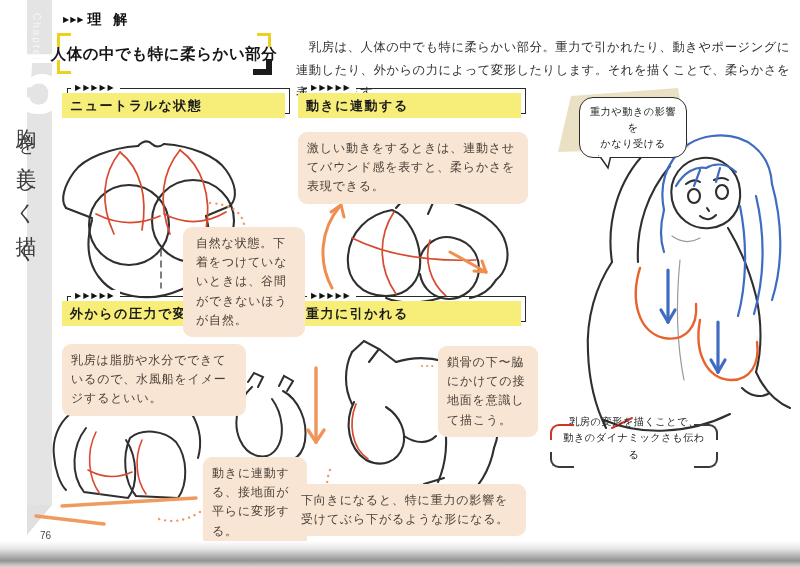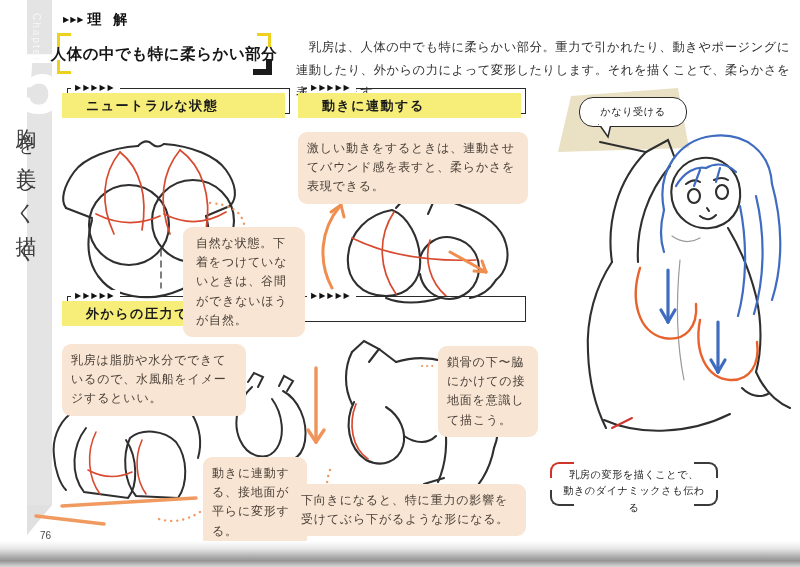--- a/index.html
+++ b/index.html
@@ -26,21 +26,21 @@
   .c-tl{left:-13px;top:-7px;border-left:3.5px solid #eed01f;border-top:3.5px solid #eed01f;}
   .c-tr{right:-13px;top:-7px;border-right:3.5px solid #eed01f;border-top:3.5px solid #eed01f;}
   .c-bl{left:-13px;bottom:-6px;border-left:3.5px solid #eed01f;border-bottom:3.5px solid #eed01f;}
   .c-br{right:-14px;bottom:-7px;width:13px;height:10px;border-right:6px solid #1b1b1b;border-bottom:6px solid #1b1b1b;}
   .intro{position:absolute;left:296px;top:36px;width:494px;z-index:4;
          font-size:12.3px;line-height:1.85;letter-spacing:0.4px;color:#303030;text-align:justify;}
   
   .sec-hdr{position:absolute;width:228px;height:30px;z-index:4;}
   .sh-outline{position:absolute;left:5px;top:0;right:0;bottom:4px;border:1.3px solid #2a2a2a;}
   .sh-fill{position:absolute;left:0;top:5px;right:5px;bottom:0;background:#f7ee79;
-           display:flex;align-items:center;padding-left:24px;
+           display:flex;align-items:center;padding-left:8px;
            font-size:13px;font-weight:bold;letter-spacing:1.5px;color:#1b1b1b;font-family:Liberation Serif, serif;}
   .sh-arrows{position:absolute;left:9px;top:-6px;font-size:8px;letter-spacing:2px;color:#111;
              background:#fff;padding:0 4px;line-height:11px;}
   .hdr-neutral{left:62px;top:88px;}
   .hdr-motion{left:298px;top:88px;}
   .hdr-pressure{left:62px;top:296px;}
   .hdr-gravity{left:298px;top:296px;}
   
   .cap{position:absolute;background:#f8e5d3;border-radius:9px;padding:7px 9px;z-index:4;
        font-size:12px;line-height:1.6;letter-spacing:0.8px;color:#4b4139;}
@@ -49,22 +49,22 @@
   .cap-balloon{left:62px;top:344px;width:166px;}
   .cap-platform{left:203px;top:457px;width:86px;}
   .cap-contact{left:438px;top:346px;width:82px;}
   .cap-down{left:292px;top:484px;width:216px;}
   
   .bubble-top{position:absolute;left:579px;top:97px;width:96px;z-index:5;background:#fff;
               border:1.5px solid #2b2b2b;border-radius:14px;padding:6px 5px;
               font-size:10.2px;line-height:1.55;letter-spacing:0.5px;color:#222;text-align:center;}
   .bubble-top .tail{position:absolute;left:15px;bottom:-13px;width:22px;height:15px;}
   .bubble-bottom{position:absolute;left:558px;top:429px;width:152px;height:34px;z-index:5;
-                 display:flex;flex-direction:column;align-items:center;justify-content:space-between;
-                 font-size:10.2px;line-height:1.6;letter-spacing:0.5px;color:#222;text-align:center;margin-top:38px;}
+                 display:flex;flex-direction:column;align-items:center;justify-content:flex-end;
+                 font-size:10.2px;line-height:1.6;letter-spacing:0.5px;color:#222;text-align:center;}
   .bcorner{position:absolute;width:22px;height:14px;}
   .bc-tl{left:-8px;top:-5px;border-left:2px solid #cf3429;border-top:2px solid #cf3429;border-top-left-radius:9px;}
   .bc-tr{right:-8px;top:-5px;border-right:2px solid #3a3a3a;border-top:2px solid #3a3a3a;border-top-right-radius:9px;}
   .bc-bl{left:-8px;bottom:-5px;border-left:2px solid #3a3a3a;border-bottom:2px solid #3a3a3a;border-bottom-left-radius:9px;}
   .bc-br{right:-8px;bottom:-5px;border-right:2px solid #3a3a3a;border-bottom:2px solid #3a3a3a;border-bottom-right-radius:9px;}
   .page-num{position:absolute;left:40px;top:530px;font-size:10px;color:#4a4a4a;z-index:4;}
   .bottom-shadow{position:absolute;left:0;bottom:0;width:800px;height:26px;z-index:6;
      background:linear-gradient(180deg,#ffffff 0%,#e6e6e6 30%,#ababab 62%,#949494 76%,#bdbdbd 90%,#d8d8d8 100%);}
   .art{position:absolute;left:0;top:0;z-index:1;}
 </style>
@@ -252,31 +252,33 @@
   <span class="sh-fill">動きに連動する</span>
   <span class="sh-arrows">▶▶▶▶▶</span>
 </div>
 <div class="sec-hdr hdr-pressure">
   <span class="sh-outline"></span>
   <span class="sh-fill">外からの圧力で変形する</span>
   <span class="sh-arrows">▶▶▶▶▶</span>
 </div>
 <div class="sec-hdr hdr-gravity">
   <span class="sh-outline"></span>
+  <span class="sh-fill">重力に引かれる</span>
   <span class="sh-arrows">▶▶▶▶▶</span>
 </div>
 
 <div class="cap cap-motion">激しい動きをするときは、連動させてバウンド感を表すと、柔らかさを表現できる。</div>
 <div class="cap cap-neutral">自然な状態。下着をつけていないときは、谷間ができないほうが自然。</div>
 <div class="cap cap-balloon">乳房は脂肪や水分でできているので、水風船をイメージするといい。</div>
 <div class="cap cap-platform">動きに連動する、接地面が平らに変形する。</div>
 <div class="cap cap-contact">鎖骨の下〜脇にかけての接地面を意識して描こう。</div>
 <div class="cap cap-down">下向きになると、特に重力の影響を受けてぶら下がるような形になる。</div>
 
 <div class="bubble-top">
+  <div>重力や動きの影響を</div>
   <div>かなり受ける</div>
   <svg class="tail" viewBox="0 0 22 15">
     <polygon points="4,0 13,13 16,0" fill="#ffffff" stroke="#2b2b2b" stroke-width="1.5"></polygon>
     <rect x="4" y="0" width="13" height="2" fill="#ffffff"></rect>
   </svg>
 </div>
 <div class="bubble-bottom">
   <span class="bcorner bc-tl"></span>
   <span class="bcorner bc-tr"></span>
   <span class="bcorner bc-bl"></span>

